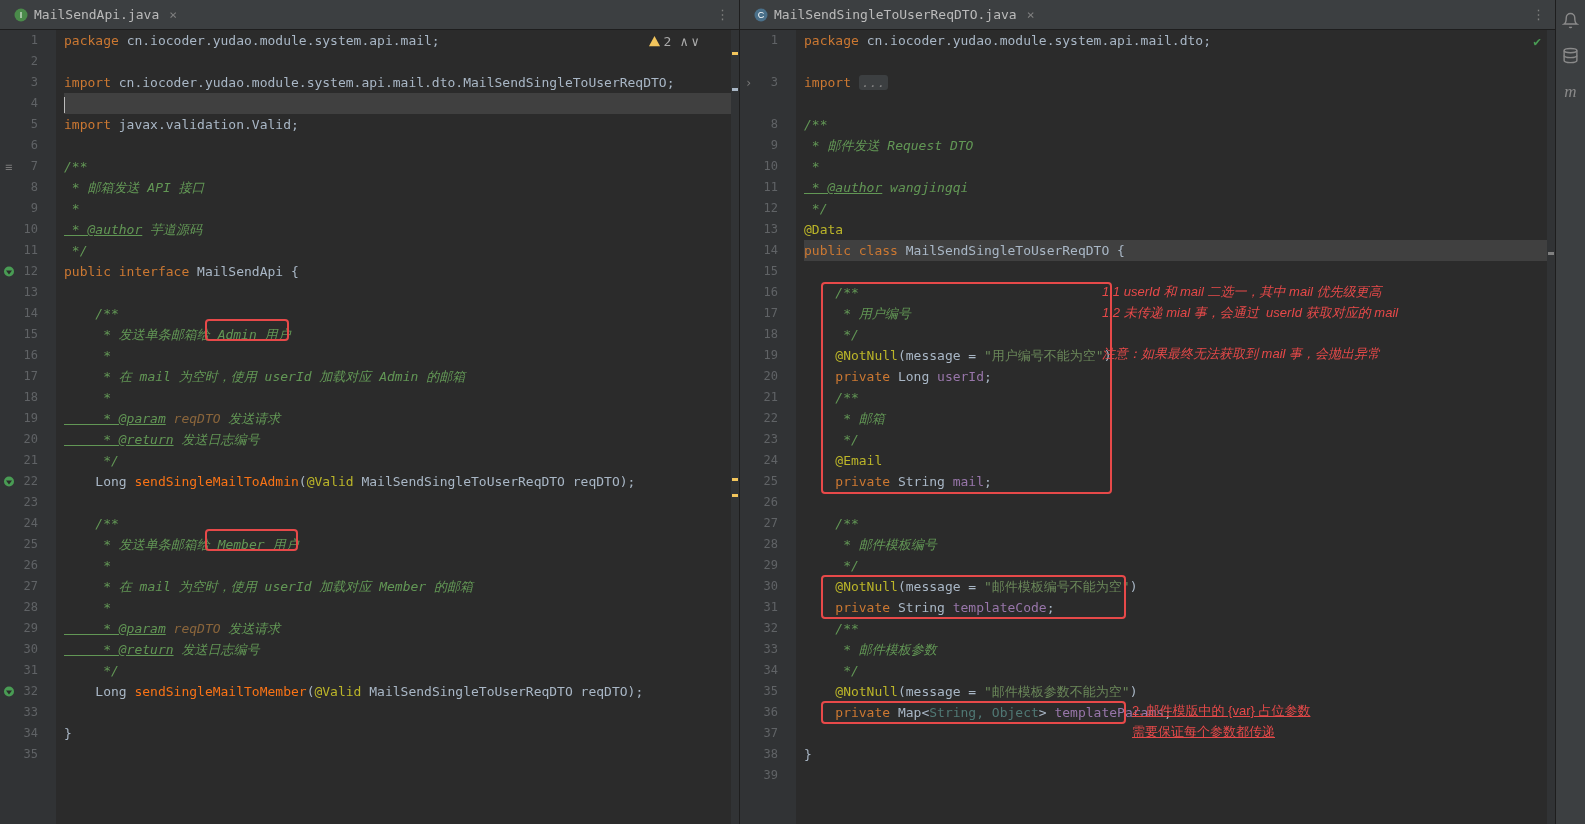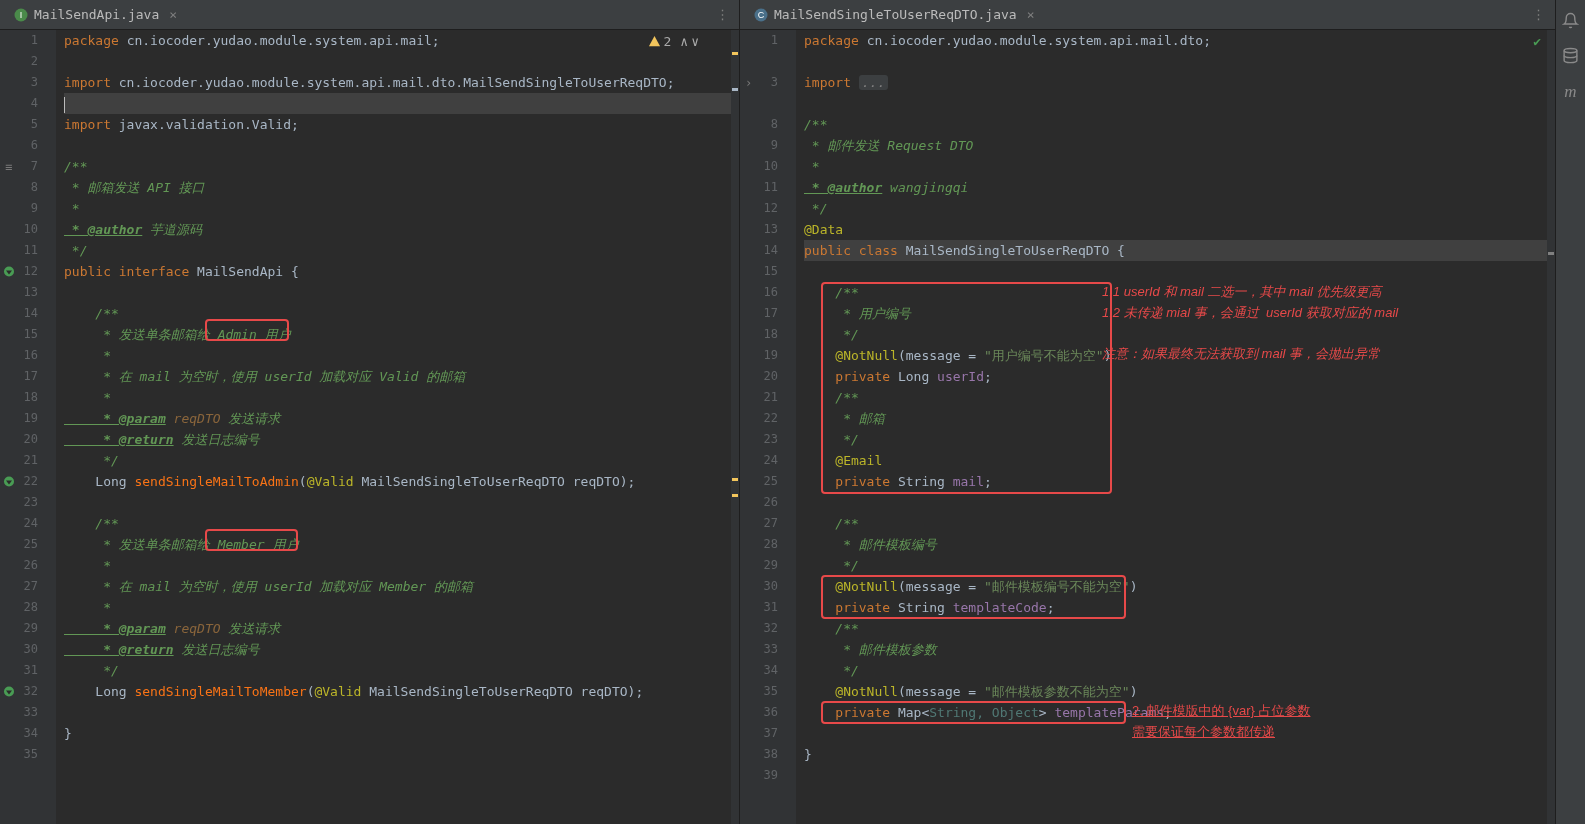--- a/index.html
+++ b/index.html
@@ -64,21 +64,21 @@
 .code {
   flex: 1;
   padding-left: 8px;
   position: relative;
 }
 .line { height: 21px; line-height: 21px; white-space: pre; }
 .kw { color: #cc7832; }
 .str { color: #6a8759; }
 .cmt { color: #808080; font-style: italic; }
 .doc { color: #629755; font-style: italic; }
-.doc-tag { color: #629755; font-style: italic; font-weight: bold; text-decoration: underline; }
+.doc-tag { color: #629755; font-style: italic; font-weight: normal; text-decoration: underline; }
 .doc-param { color: #8a653b; font-style: italic; }
 .ann { color: #bbb529; }
 .fn { color: #f97316; }
 .field { color: #9876aa; }
 .generic { color: #507874; }
 .red-box {
   position: absolute;
   border: 2px solid #e74949;
   border-radius: 4px;
   pointer-events: none;
@@ -222,21 +222,21 @@
       <div class="line"><span class="doc">/**</span></div>
       <div class="line"><span class="doc"> * 邮箱发送 API 接口</span></div>
       <div class="line"><span class="doc"> *</span></div>
       <div class="line"><span class="doc-tag"> * @author</span><span class="doc"> 芋道源码</span></div>
       <div class="line"><span class="doc"> */</span></div>
       <div class="line"><span class="kw">public interface </span><span>MailSendApi </span><span>{</span></div>
       <div class="line"></div>
       <div class="line"><span class="doc">    /**</span></div>
       <div class="line"><span class="doc">     * 发送单条邮箱给 </span><span class="doc">Admin 用户</span></div>
       <div class="line"><span class="doc">     *</span></div>
-      <div class="line"><span class="doc">     * 在 mail 为空时，使用 userId 加载对应 Valid 的邮箱</span></div>
+      <div class="line"><span class="doc">     * 在 mail 为空时，使用 userId 加载对应 Admin 的邮箱</span></div>
       <div class="line"><span class="doc">     *</span></div>
       <div class="line"><span class="doc-tag">     * @param</span><span class="doc-param"> reqDTO</span><span class="doc"> 发送请求</span></div>
       <div class="line"><span class="doc-tag">     * @return</span><span class="doc"> 发送日志编号</span></div>
       <div class="line"><span class="doc">     */</span></div>
       <div class="line"><span>    Long </span><span class="fn">sendSingleMailToAdmin</span><span>(</span><span class="ann">@Valid </span><span>MailSendSingleToUserReqDTO </span><span>reqDTO</span><span>);</span></div>
       <div class="line"></div>
       <div class="line"><span class="doc">    /**</span></div>
       <div class="line"><span class="doc">     * 发送单条邮箱给 </span><span class="doc">Member 用户</span></div>
       <div class="line"><span class="doc">     *</span></div>
       <div class="line"><span class="doc">     * 在 mail 为空时，使用 userId 加载对应 Member 的邮箱</span></div>

